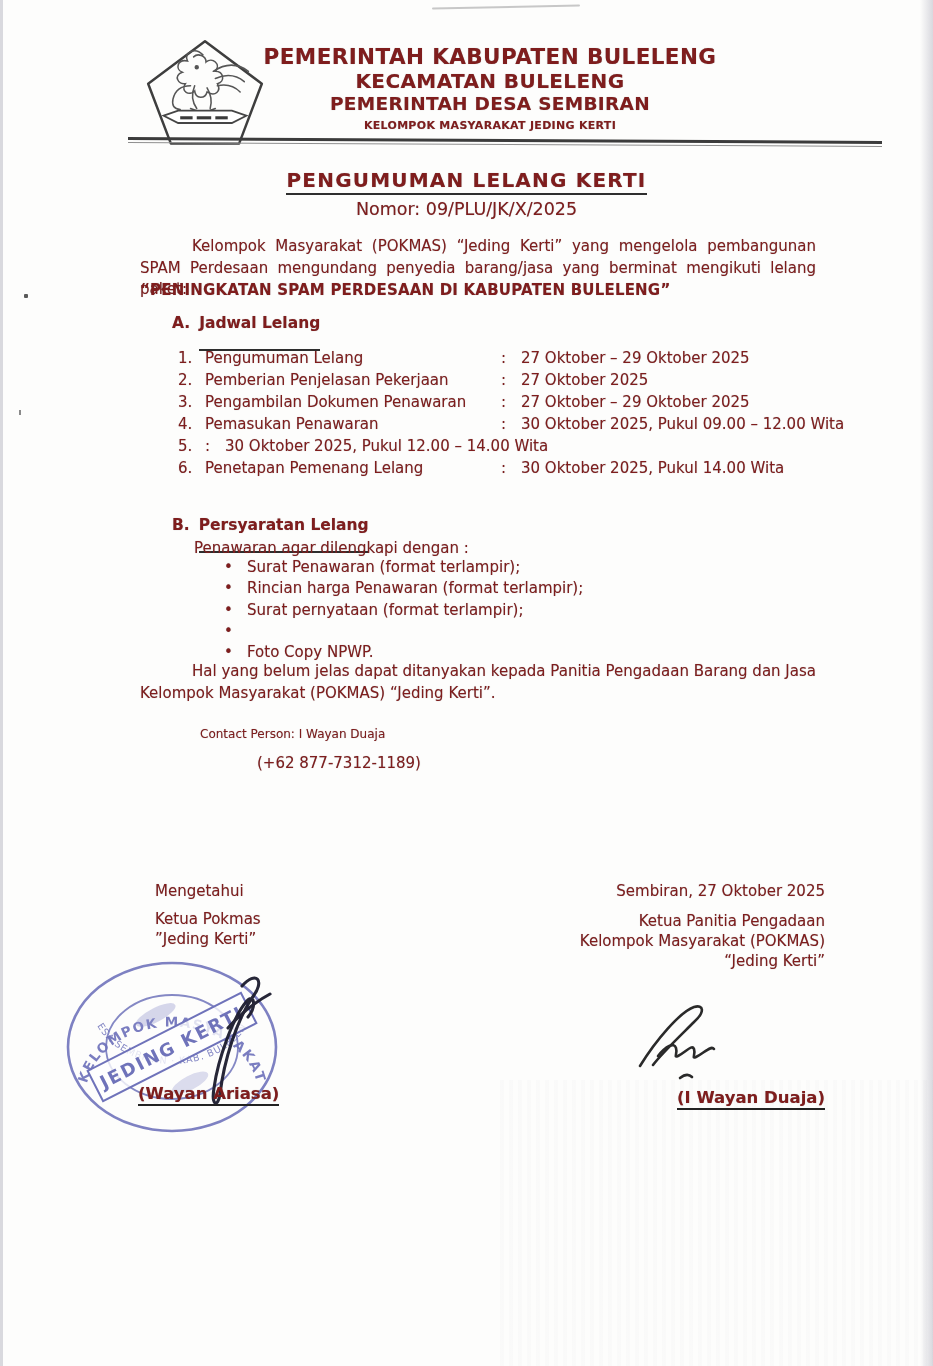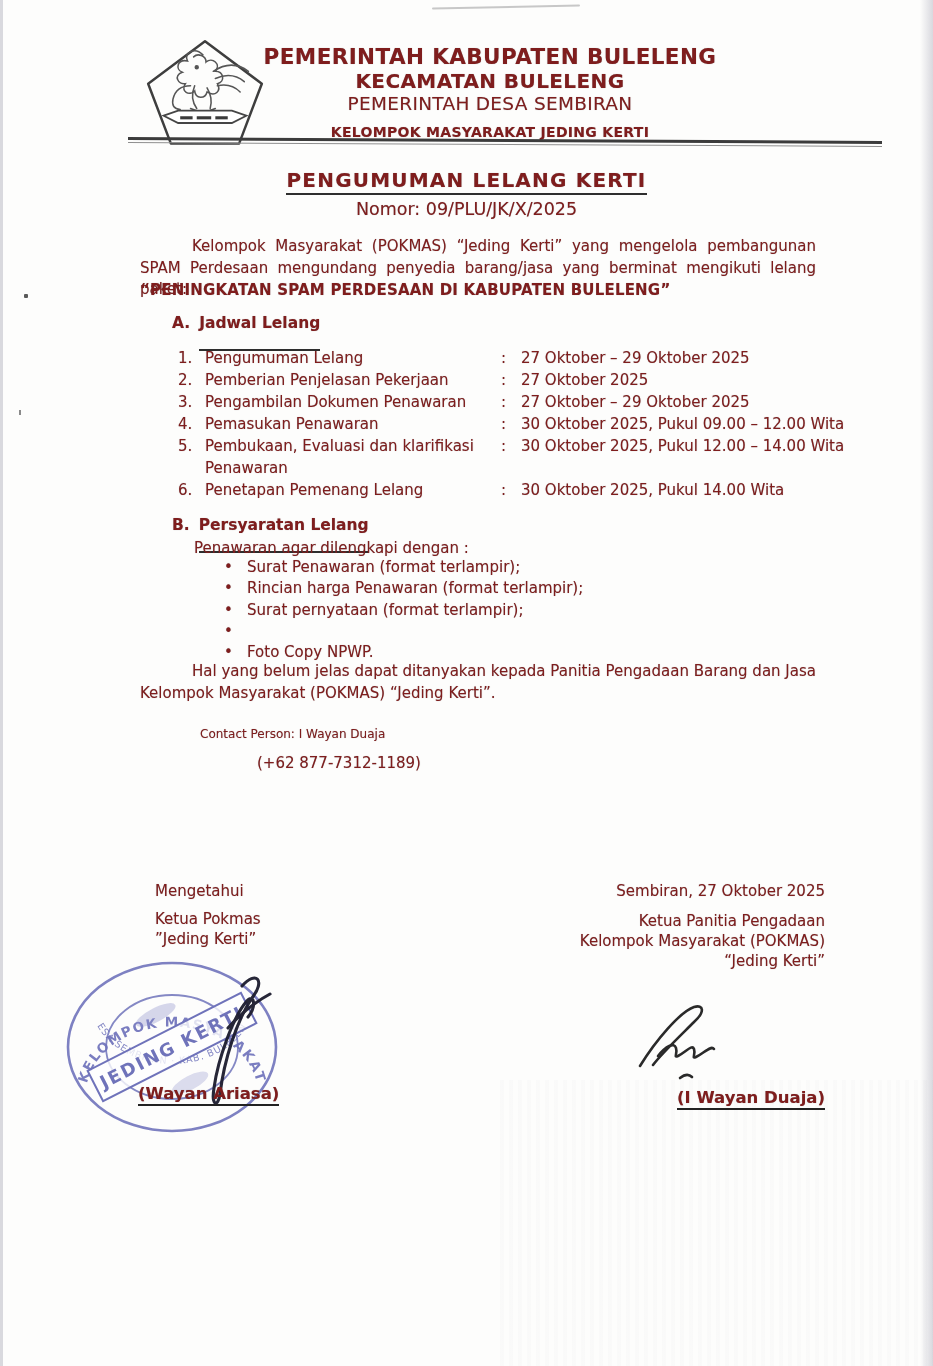--- a/index.html
+++ b/index.html
@@ -6,22 +6,22 @@
   .page{
     position:relative;width:933px;height:1366px;background:#fdfdfc;
     font-family:"DejaVu Sans", sans-serif;color:#7f1d1d;overflow:hidden;
   }
   .t{position:absolute;white-space:nowrap;}
   .scan{text-shadow:0 0 .8px rgba(55,55,55,.45);}
   
   .lh-text{position:absolute;left:230px;top:44px;width:520px;text-align:center;}
   .lh1{font-size:21.5px;font-weight:bold;line-height:26px;letter-spacing:.4px;}
   .lh2{font-size:20px;font-weight:bold;line-height:23px;letter-spacing:.4px;}
-  .lh3{font-size:18.5px;font-weight:normal;line-height:22px;letter-spacing:.3px;}
-  .lh4{font-size:14px;font-weight:bold;line-height:21px;letter-spacing:.3px;margin-top:7px;}
+  .lh3{font-size:18.5px;font-weight:bold;line-height:22px;letter-spacing:.3px;}
+  .lh4{font-size:11px;font-weight:bold;line-height:21px;letter-spacing:.3px;}
   .rule1{position:absolute;left:128px;top:139px;width:754px;height:3px;background:#3c3c3c;transform:rotate(.3deg);}
   .rule2{position:absolute;left:128px;top:144px;width:754px;height:1px;background:#8f8f8f;transform:rotate(.3deg);}
   
   .title-wrap{position:absolute;left:0;top:168px;width:933px;text-align:center;}
   .title{display:inline-block;font-size:20px;font-weight:bold;letter-spacing:1.2px;border-bottom:2.5px solid #2e2e2e;padding-bottom:1px;}
   .nomor-wrap{position:absolute;left:0;top:199px;width:933px;text-align:center;font-size:17.5px;}
   
   .par{position:absolute;left:140px;width:676px;font-size:15px;line-height:21.5px;text-align:justify;text-indent:52px;white-space:normal;}
   .pkg{position:absolute;left:140px;top:281px;font-size:15px;font-weight:bold;letter-spacing:.2px;}
   .sec-head{position:absolute;font-size:15.5px;font-weight:bold;}
@@ -124,21 +124,20 @@
       <span class="jval">27 Oktober – 29 Oktober 2025</span>
     </div>
     <div class="jrow">
       <span class="jno">4.</span>
       <span class="jlbl">Pemasukan Penawaran</span>
       <span class="jcol">:</span>
       <span class="jval">30 Oktober 2025, Pukul 09.00 – 12.00 Wita</span>
     </div>
     <div class="jrow">
       <span class="jno">5.</span>
-      <span class="jlbl">Pembukaan, Evaluasi dan klarifikasi Penawaran</span>
       <span class="jcol">:</span>
       <span class="jval">30 Oktober 2025, Pukul 12.00 – 14.00 Wita</span>
     </div>
     <div class="jrow">
       <span class="jno">6.</span>
       <span class="jlbl">Penetapan Pemenang Lelang</span>
       <span class="jcol">:</span>
       <span class="jval">30 Oktober 2025, Pukul 14.00 Wita</span>
     </div>
   </div>

